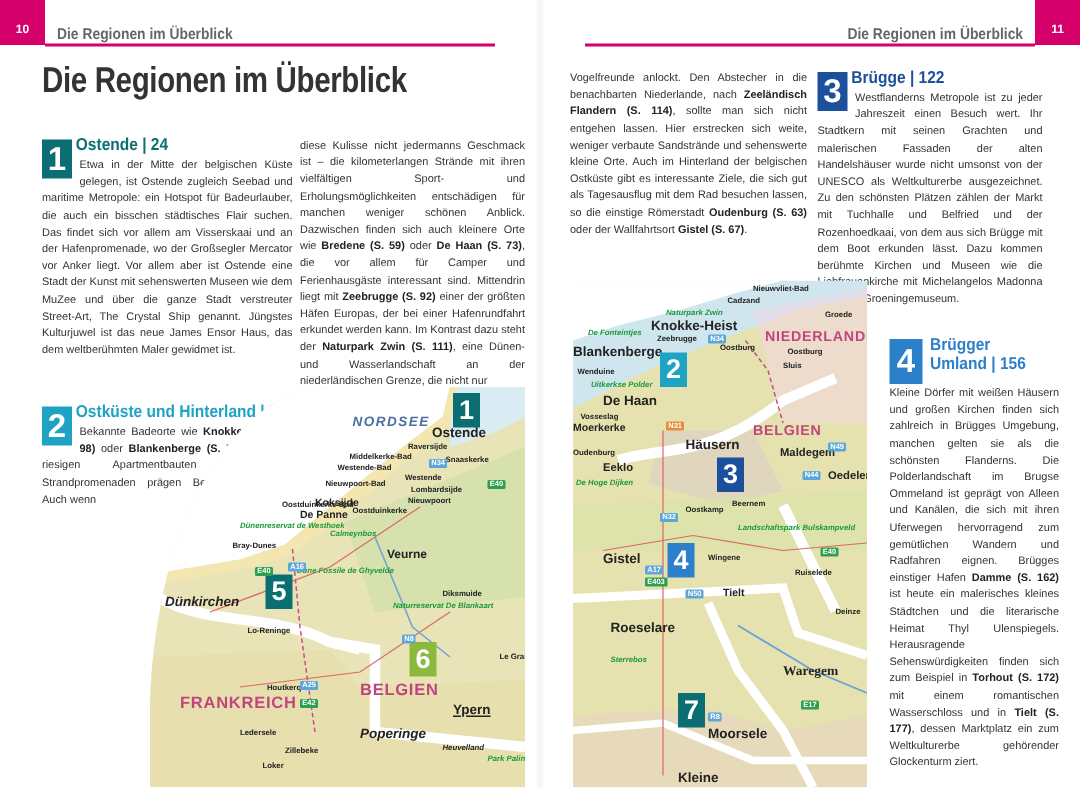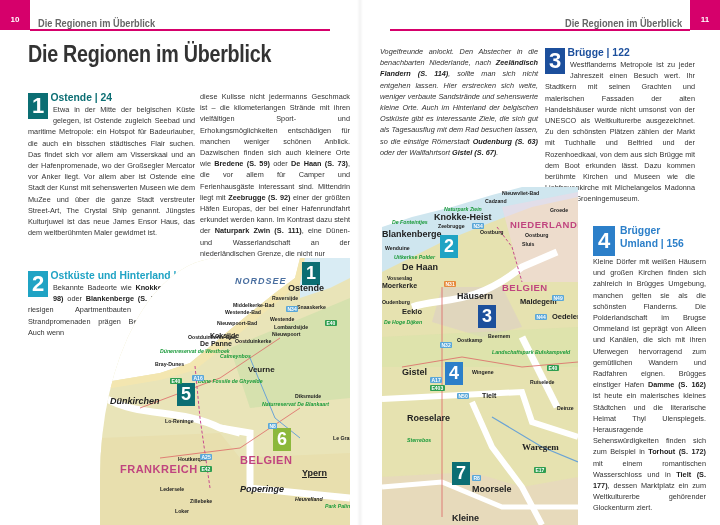--- a/index.html
+++ b/index.html
@@ -75,21 +75,21 @@
     <span class="badge b2">2</span>
     <span class="sec-title t2">Ostküste und Hinterland | 52</span>
     <span>Bekannte Badeorte wie </span><b>Knokke-Heist</b>
     <b>(S. 98)</b><span> oder </span><b>Blankenberge (S. 79)</b><span> mit ihren riesigen Apartmentbauten an den Strandpromenaden prägen Belgiens Ostküste. Auch wenn</span>
   </div>
 
   <div class="block" style="left:200px; top:91px; width:150px;">
     <span>diese Kulisse nicht jedermanns Geschmack ist – die kilometerlangen Strände mit ihren vielfältigen Sport- und Erholungsmöglichkeiten entschädigen für manchen weniger schönen Anblick. Dazwischen finden sich auch kleinere Orte wie </span><b>Bredene (S. 59)</b><span> oder </span><b>De Haan (S. 73)</b><span>, die vor allem für Camper und Ferienhausgäste interessant sind. Mittendrin liegt mit </span><b>Zeebrugge (S. 92)</b><span> einer der größten Häfen Europas, der bei einer Hafenrundfahrt erkundet werden kann. Im Kontrast dazu steht der </span><b>Naturpark Zwin (S. 111)</b><span>, eine Dünen- und Wasserlandschaft an der niederländischen Grenze, die nicht nur</span>
   </div>
 
-  <div class="block" style="left:380px; top:46px; width:158px;font-style:italic;">
+  <div class="block" style="left:380px; top:46px; width:158px;">
     <span>Vogelfreunde anlockt. Den Abstecher in die benachbarten Niederlande, nach </span><b>Zeeländisch Flandern (S. 114)</b><span>, sollte man sich nicht entgehen lassen. Hier erstrecken sich weite, weniger verbaute Sandstrände und sehenswerte kleine Orte. Auch im Hinterland der belgischen Ostküste gibt es interessante Ziele, die sich gut als Tagesausflug mit dem Rad besuchen lassen, so die einstige Römerstadt </span><b>Oudenburg (S. 63)</b><span> oder der Wallfahrtsort </span><b>Gistel (S. 67)</b><span>.</span>
   </div>
 
   <div class="block" style="left:545px; top:46px; width:150px;">
     <span class="badge b3">3</span>
     <span class="sec-title t3">Brügge | 122</span>
     <span>Westflanderns Metropole ist zu jeder Jahreszeit einen Besuch wert. Ihr Stadtkern mit seinen Grachten und malerischen Fassaden der alten Handelshäuser wurde nicht umsonst von der UNESCO als Weltkulturerbe ausgezeichnet. Zu den schönsten Plätzen zählen der Markt mit Tuchhalle und Belfried und der Rozenhoedkaai, von dem aus sich Brügge mit dem Boot erkunden lässt. Dazu kommen berühmte Kirchen und Museen wie die Liebfrauenkirche mit Michelangelos Madonna oder das Groeningemuseum.</span>
   </div>
 
   <div class="block" style="left:593px; top:224px; width:113px;">
@@ -126,21 +126,21 @@
     <div class="mlabel" style="left:170px; top:58px;">Westende</div>
     <div class="mlabel" style="left:174px; top:66px;">Lombardsijde</div>
     <div class="mlabel" style="left:88px; top:76px;">Oostduinkerke-Bad</div>
     <div class="mlabel" style="left:172px; top:73px;">Nieuwpoort</div>
     <div class="mlabel big" style="left:110px; top:74px; font-size:7px;">Koksijde</div>
     <div class="mlabel big" style="left:100px; top:82px; font-size:7px;">De Panne</div>
     <div class="mlabel" style="left:135px; top:80px;">Oostduinkerke</div>
     <div class="mlabel green" style="left:60px; top:90px;">Dünenreservat de Westhoek</div>
     <div class="mlabel" style="left:55px; top:103px;">Bray-Dunes</div>
     <div class="mlabel green" style="left:120px; top:95px;">Calmeynbos</div>
-    <div class="mlabel big" style="left:116px; top:107px; font-size:8px;padding-left:32px;">Veurne</div>
+    <div class="mlabel big" style="left:126px; top:107px; font-size:8px;padding-left:32px;">Veurne</div>
     <div class="mlabel green" style="left:98px; top:120px;">Dune Fossile de Ghyvelde</div>
     <div class="mlabel big" style="left:10px; top:138px;font-style:italic;">Dünkirchen</div>
     <div class="mbadge" style="left:77px; top:125px; background:#0b6e73;">5</div>
     <div class="mlabel" style="left:195px; top:135px;">Diksmuide</div>
     <div class="mlabel green" style="left:162px; top:143px;">Naturreservat De Blankaart</div>
     <div class="mbadge" style="left:173px; top:170px; background:#8cb83c;">6</div>
     <div class="mlabel" style="left:65px; top:160px;">Lo-Reninge</div>
     <div class="mlabel" style="left:233px; top:177px;">Le Grand Millebrugghe</div>
     <div class="mlabel country" style="left:20px; top:205px;">FRANKREICH</div>
     <div class="mlabel country" style="left:140px; top:196px;">BELGIEN</div>

